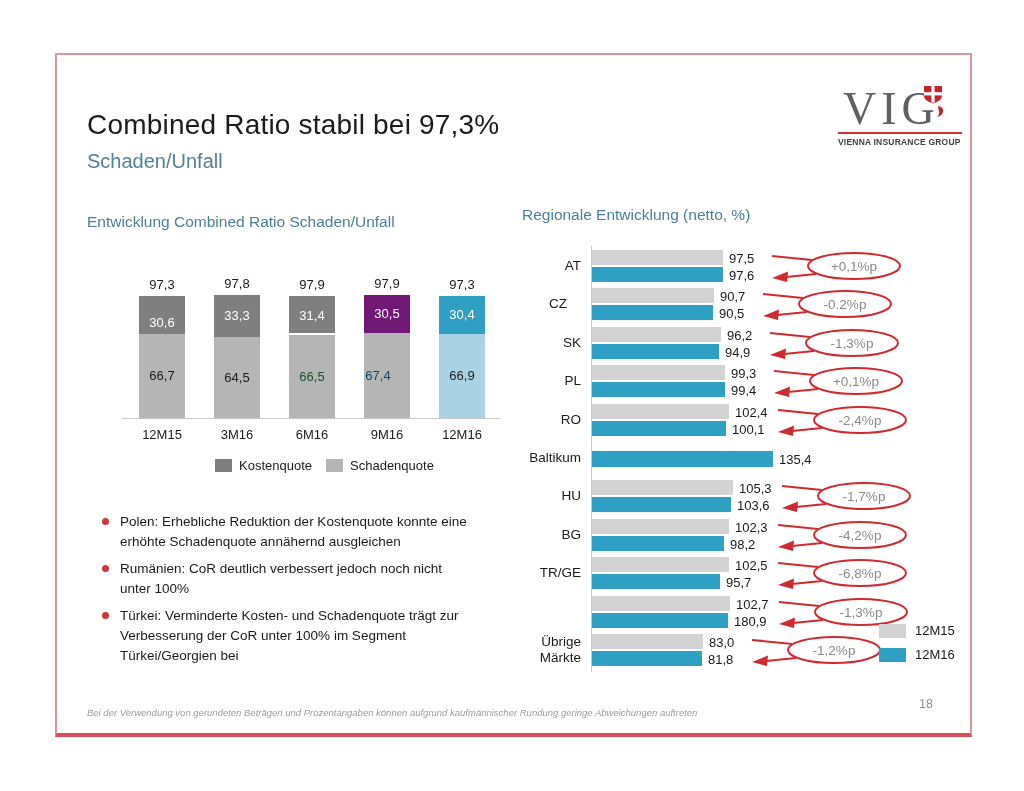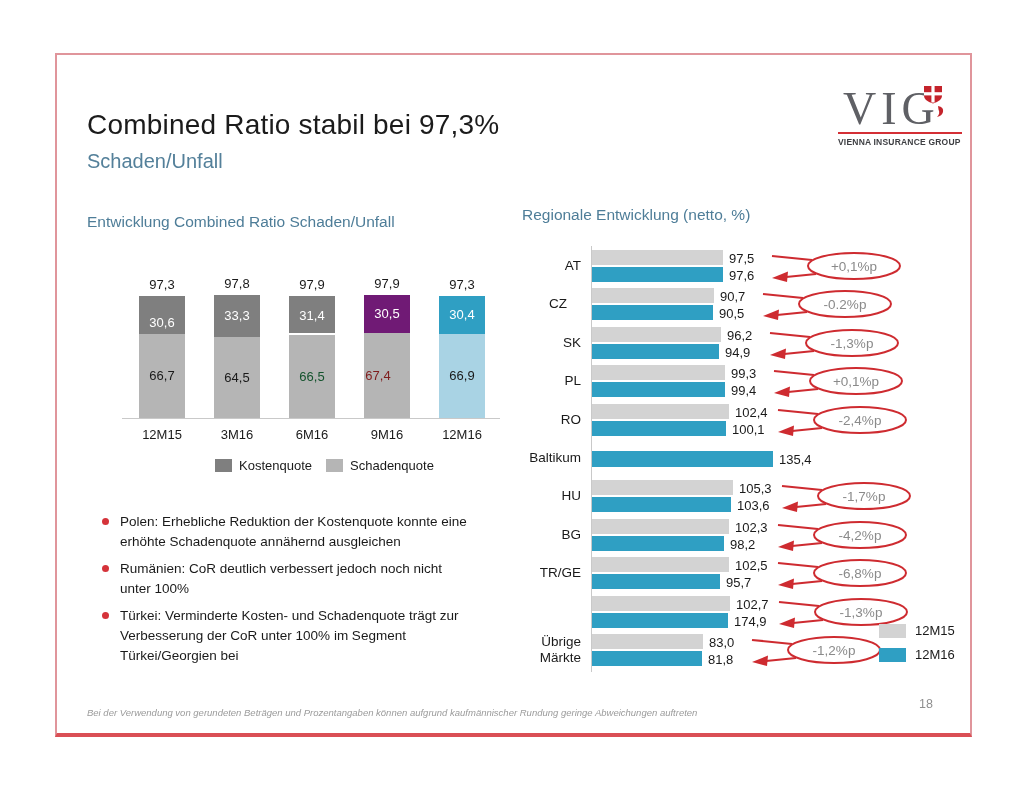--- a/index.html
+++ b/index.html
@@ -83,21 +83,21 @@
       </div>
       <div class="seg" style="left: 232px; top: 280px; width: 46px; height: 83px; background: rgb(181, 181, 181);">
         <div class="seg-label" style="left: 0px; top: 0px; width: 46px; line-height: 83px; color: #14532d;">66,5</div>
       </div>
       <div class="total-label" style="left: 225px; top: 222px;">97,9</div>
       <div class="xtick" style="left: 225px; top: 372px;">6M16</div>
       <div class="seg" style="left: 307px; top: 240px; width: 46px; height: 38px; background: #701a75;">
         <div class="seg-label" style="left: 0px; top: 0px; width: 46px; line-height: 38px; color: rgb(255, 255, 255);">30,5</div>
       </div>
       <div class="seg" style="left: 307px; top: 278px; width: 46px; height: 85px; background: rgb(181, 181, 181);">
-        <div class="seg-label" style="left: 0px; top: 0px; width: 28px; line-height: 85px; color: #7f1d1d; border-radius: 20px;">67,4</div>
+        <div class="seg-label" style="left: 0px; top: 0px; width: 28px; line-height: 85px; color: #0c4a6e; border-radius: 20px;">67,4</div>
       </div>
       <div class="total-label" style="left: 300px; top: 221px;">97,9</div>
       <div class="xtick" style="left: 300px; top: 372px;">9M16</div>
       <div class="seg" style="left: 382px; top: 241px; width: 46px; height: 38px; background: rgb(47, 159, 195);">
         <div class="seg-label" style="left: 0px; top: 0px; width: 46px; line-height: 38px; color: rgb(255, 255, 255);">30,4</div>
       </div>
       <div class="seg" style="left: 382px; top: 279px; width: 46px; height: 84px; background: rgb(169, 211, 228);">
         <div class="seg-label" style="left: 0px; top: 0px; width: 46px; line-height: 84px; color: rgb(26, 26, 26);">66,9</div>
       </div>
       <div class="total-label" style="left: 375px; top: 222px;">97,3</div>
@@ -227,21 +227,21 @@
       <svg class="delta-svg" width="134" height="32" viewBox="0 0 134 32" style="left: 719px; top: 503px;">
         <path d="M2 5 L42 9" stroke="#CE2B30" stroke-width="2.2" fill="none"></path>
         <ellipse cx="84" cy="15" rx="46" ry="13" fill="none" stroke="#CE2B30" stroke-width="2"></ellipse>
         <text x="84" y="20" text-anchor="middle" font-size="13.5" fill="#8A8A8A">-6,8%p</text>
         <path d="M46 23 L16 26" stroke="#CE2B30" stroke-width="2.2" fill="none"></path>
         <polygon points="2,27 18,20.5 17,31" fill="#CE2B30"></polygon>
       </svg>
       <div class="hbar" style="left: 535px; top: 541px; width: 138px; height: 15px; background: rgb(211, 211, 211);"></div>
       <div class="val-label" style="left: 679px; top: 542px;">102,7</div>
       <div class="hbar" style="left: 535px; top: 558px; width: 136px; height: 15px; background: rgb(47, 159, 195);"></div>
-      <div class="val-label" style="left: 677px; top: 559px;">174,9</div>
+      <div class="val-label" style="left: 677px; top: 559px;">180,9</div>
       <svg class="delta-svg" width="134" height="32" viewBox="0 0 134 32" style="left: 720px; top: 542px;">
         <path d="M2 5 L42 9" stroke="#CE2B30" stroke-width="2.2" fill="none"></path>
         <ellipse cx="84" cy="15" rx="46" ry="13" fill="none" stroke="#CE2B30" stroke-width="2"></ellipse>
         <text x="84" y="20" text-anchor="middle" font-size="13.5" fill="#8A8A8A">-1,3%p</text>
         <path d="M46 23 L16 26" stroke="#CE2B30" stroke-width="2.2" fill="none"></path>
         <polygon points="2,27 18,20.5 17,31" fill="#CE2B30"></polygon>
       </svg>
       <div class="row-label" style="left: 378px; top: 576px; width: 146px; height: 38px; display: block; padding-top: 3px;">Übrige<br>Märkte</div>
       <div class="hbar" style="left: 535px; top: 579px; width: 111px; height: 15px; background: rgb(211, 211, 211);"></div>
       <div class="val-label" style="left: 652px; top: 580px;">83,0</div>

